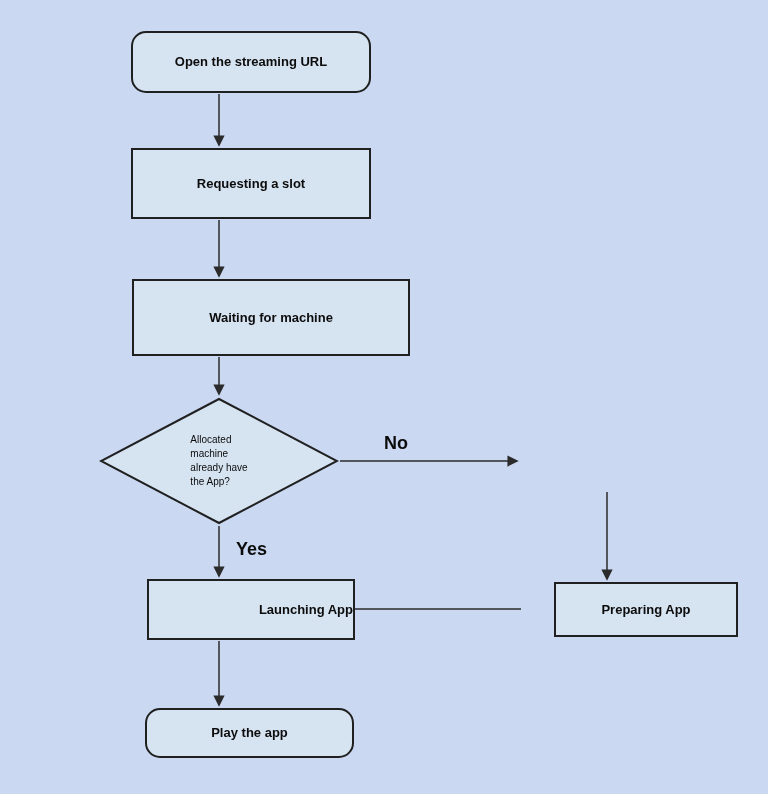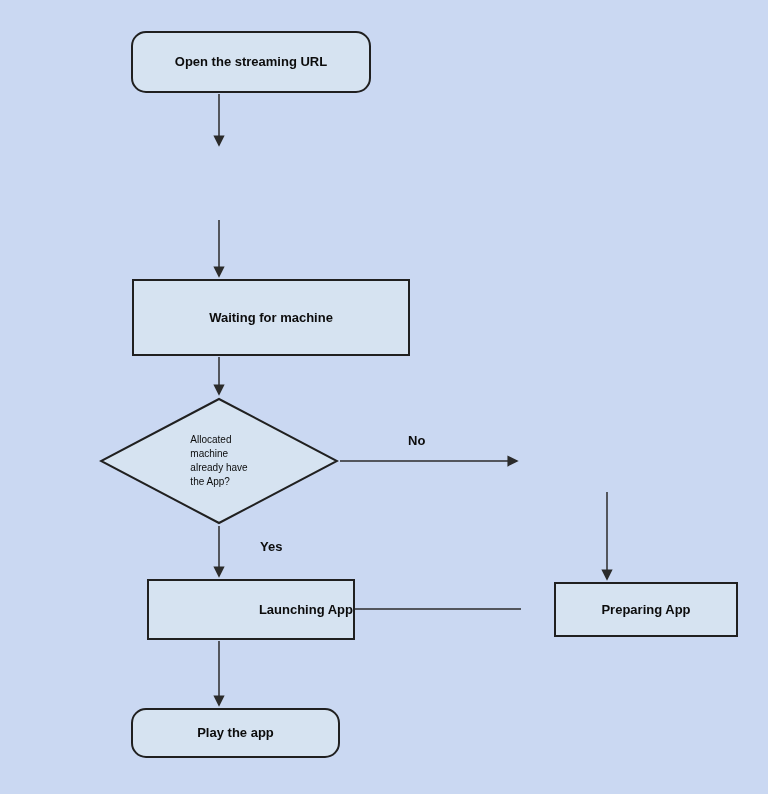--- a/index.html
+++ b/index.html
@@ -65,23 +65,22 @@
     text-align: left;
     font-weight: normal;
     font-size: 10px;
     color: var(--text);
     line-height: 1.4;
     white-space: pre-line;
   }
   .edge-label {
     position: absolute;
     font-weight: bold;
-    font-size: 13px;
+    font-size: 18px;
     color: var(--text);
-    margin-left: 24px;
   }
   .label-no  { left: 384px; top: 433px; }
   .label-yes { left: 236px; top: 539px; }
 </style>
 </head>
 <body>
 
 <div class="canvas">
 
   <svg class="edges-layer" width="768" height="794" viewBox="0 0 768 794" xmlns="http://www.w3.org/2000/svg">
@@ -97,20 +96,23 @@
     <line x1="607" y1="492" x2="607" y2="579" marker-end="url(#arrow)"></line>
     <line x1="521" y1="609" x2="326" y2="609" marker-end="url(#arrow)"></line>
     <line x1="219" y1="526" x2="219" y2="576" marker-end="url(#arrow)"></line>
     <line x1="219" y1="641" x2="219" y2="705" marker-end="url(#arrow)"></line>
   </svg>
 
   <div class="node rounded" style="left:99px; top:31px; width:240px; height:62px;">
     <span>Open the streaming URL</span>
   </div>
 
+  <div class="node" style="left:99px; top:148px; width:240px; height:71px;">
+    <span>Requesting a slot</span>
+  </div>
 
   <div class="node" style="left:100px; top:279px; width:278px; height:77px;">
     <span>Waiting for machine</span>
   </div>
 
   <div class="decision-wrap">
     <svg width="240" height="128" viewBox="0 0 240 128" xmlns="http://www.w3.org/2000/svg">
       <polygon points="120,2 238,64 120,126 2,64"></polygon>
     </svg>
     <div class="decision-label">Allocated
@@ -121,20 +123,20 @@
 
 
   <div class="node" style="left:522px; top:582px; width:184px; height:55px;">
     <span>Preparing App</span>
   </div>
 
   <div class="node" style="left:115px; top:579px; width:208px; height:61px;justify-content:flex-end;">
     <span>Launching App</span>
   </div>
 
-  <div class="node rounded" style="left:99px; top:708px; width:209px; height:50px;">
+  <div class="node rounded" style="left:113px; top:708px; width:209px; height:50px;">
     <span>Play the app</span>
   </div>
 
   <div class="edge-label label-no">No</div>
   <div class="edge-label label-yes">Yes</div>
 
 </div>
 
 </body></html>

